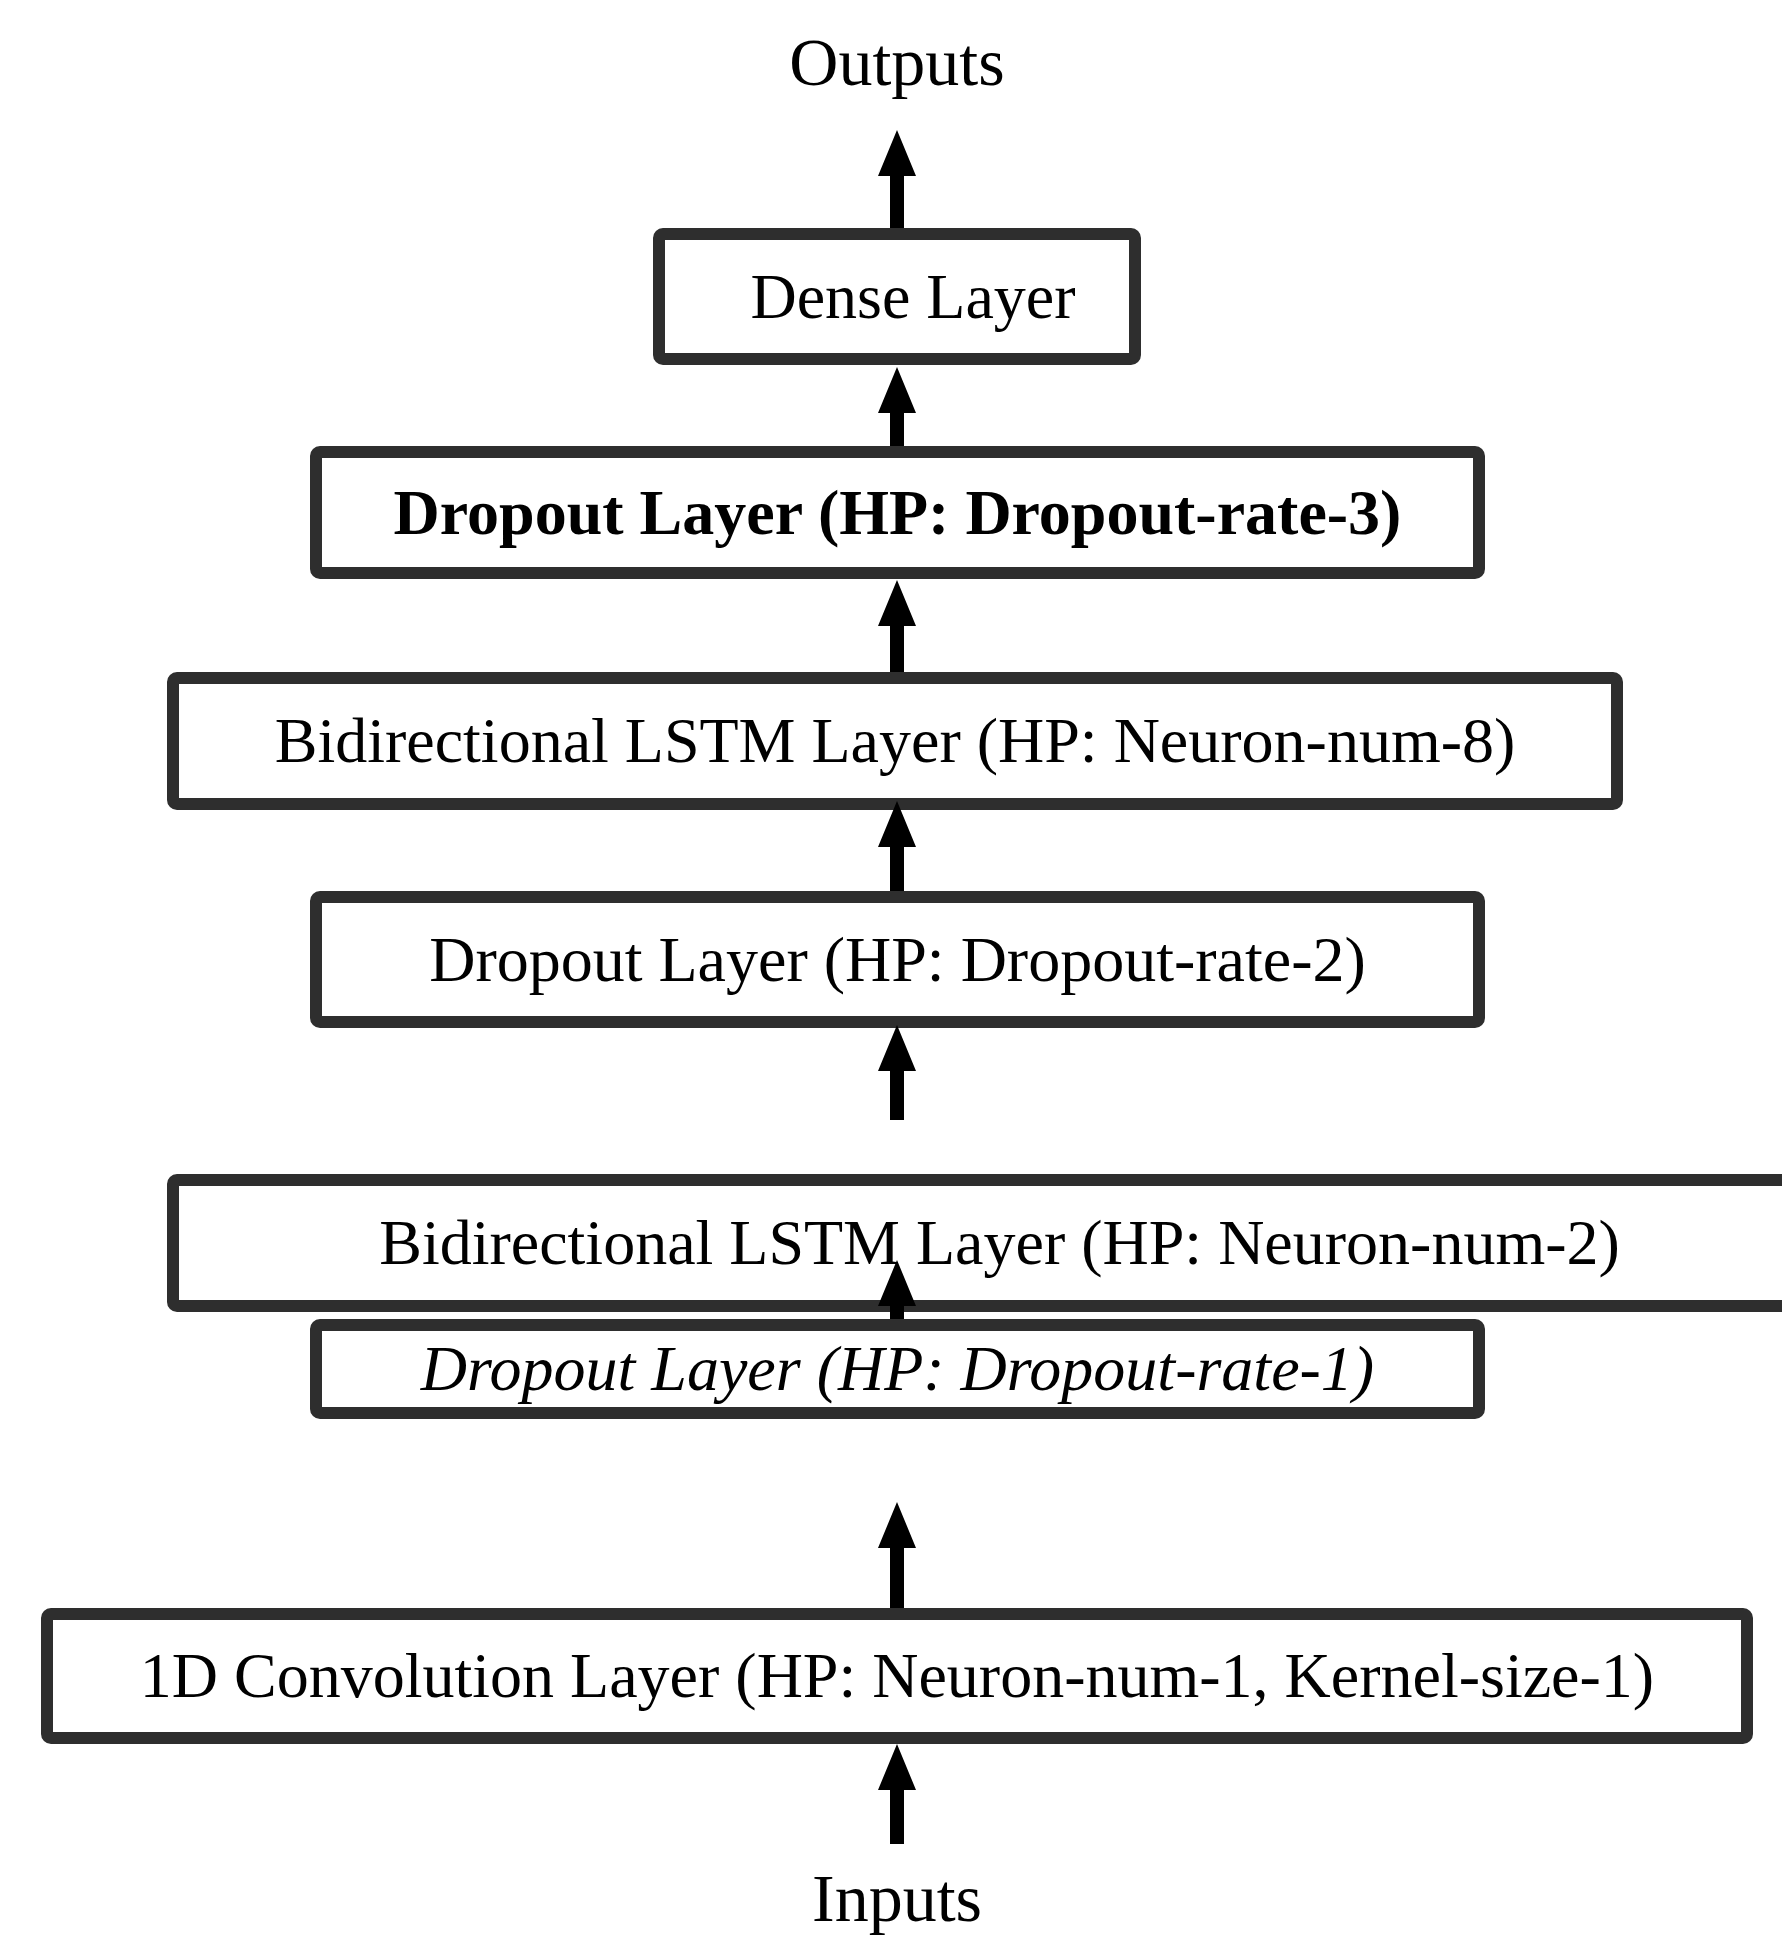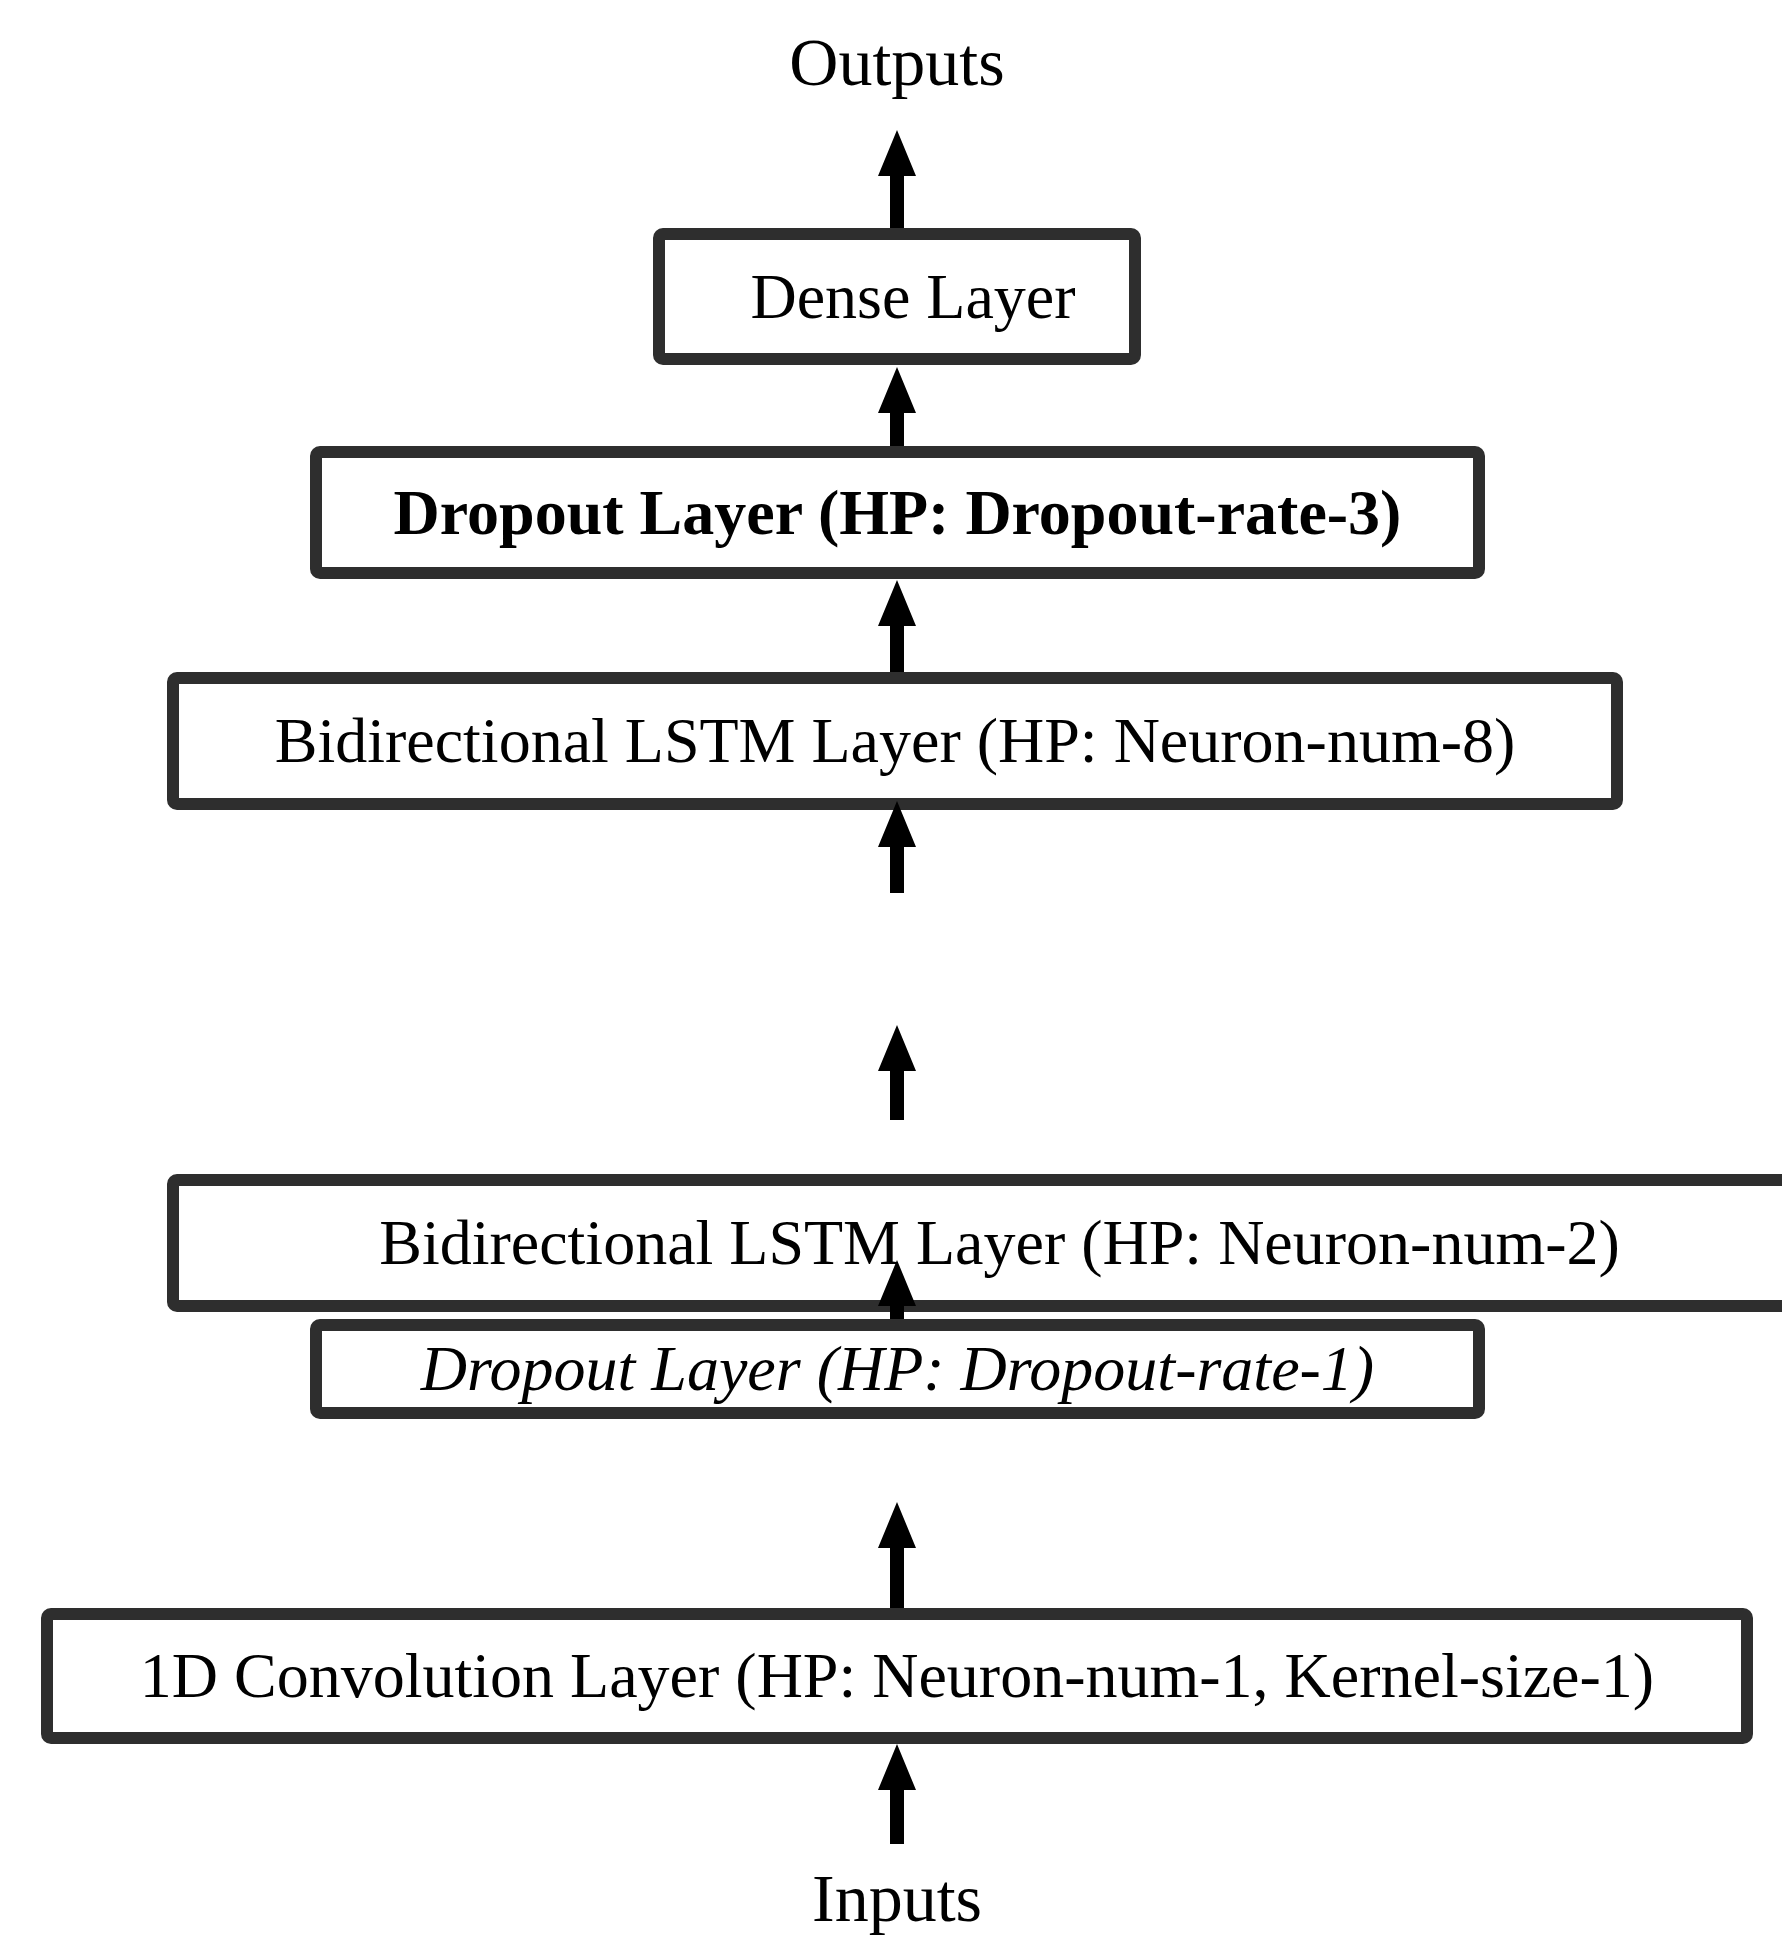--- a/index.html
+++ b/index.html
@@ -91,20 +91,23 @@
   </svg>
 
   <div class="layer-box" id="box-lstm3">
     <span>Bidirectional LSTM Layer (HP: Neuron-num-8)</span>
   </div>
 
   <svg class="arrow" id="arr-4" viewBox="0 0 40 92">
     <polygon points="20,0 39,46 27,46 27,92 13,92 13,46 1,46" fill="#000000"></polygon>
   </svg>
 
+  <div class="layer-box" id="box-drop2">
+    <span>Dropout Layer (HP: Dropout-rate-2)</span>
+  </div>
 
   <svg class="arrow" id="arr-5" viewBox="0 0 40 95">
     <polygon points="20,0 39,46 27,46 27,95 13,95 13,46 1,46" fill="#000000"></polygon>
   </svg>
 
   <div class="layer-box" id="box-lstm2">
     <span>Bidirectional LSTM Layer (HP: Neuron-num-2)</span>
   </div>
 
   <svg class="arrow" id="arr-6" viewBox="0 0 40 108">

